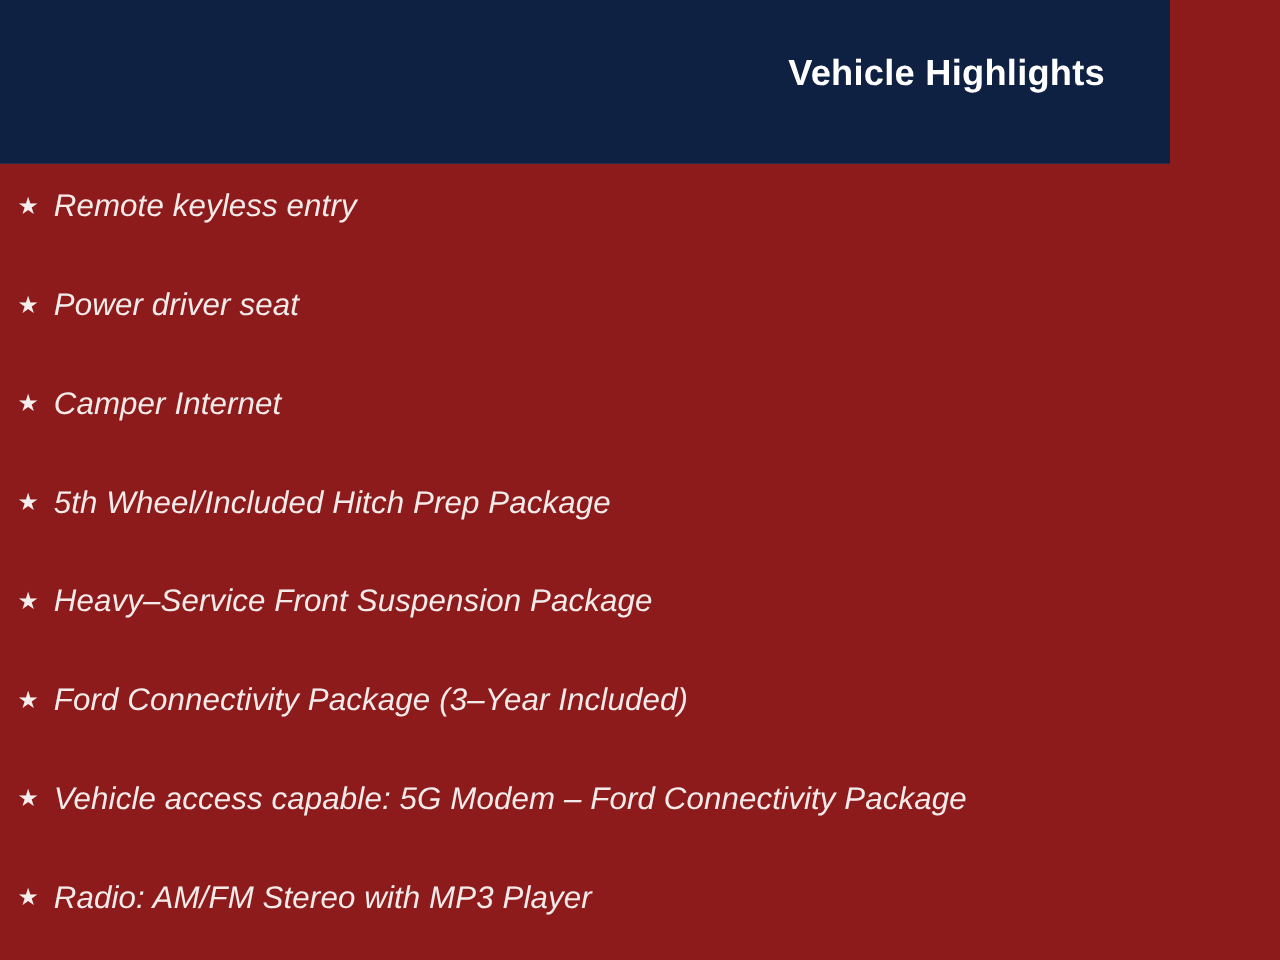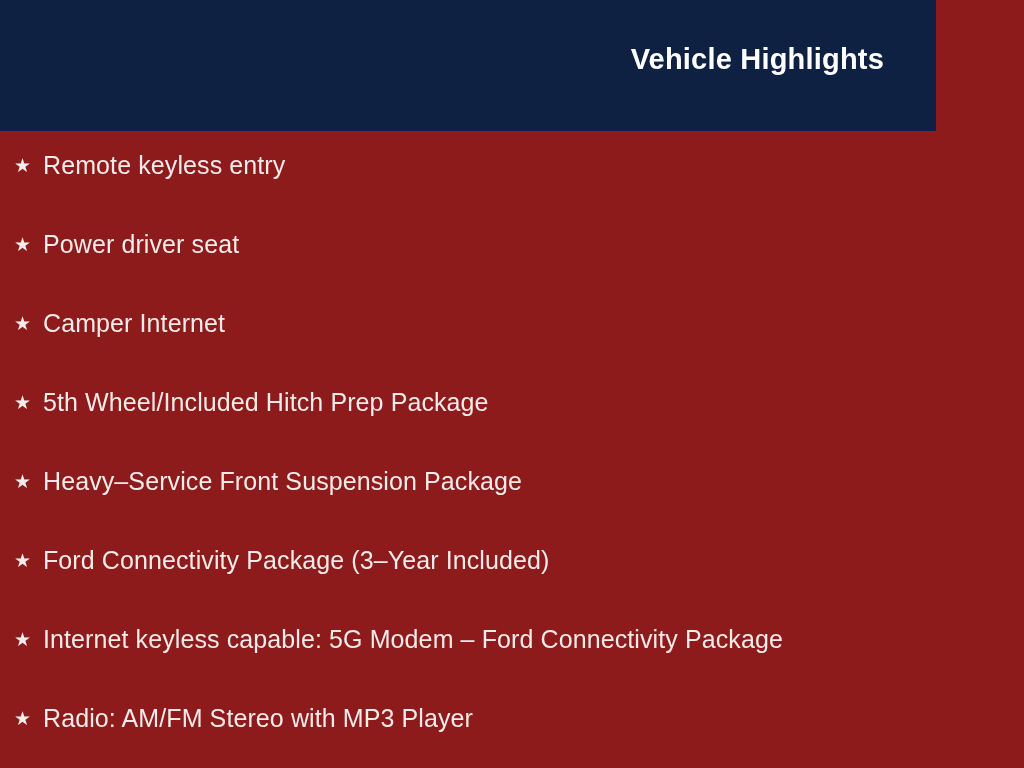--- a/index.html
+++ b/index.html
@@ -88,20 +88,21 @@
     top: -2px;
   }
 
   .highlight-text {
     flex: 1 1 auto;
     color: #F3EAEA;
     font-size: 25px;
     line-height: 30px;
     letter-spacing: 0.1px;
     white-space: nowrap;
+    font-style: italic;
   }
 </style>
 </head>
 <body>
 
 <div class="slide">
 
   <div class="slide-header">
     <div class="slide-title">Vehicle Highlights</div>
   </div>
@@ -134,21 +135,21 @@
         <span class="highlight-text">Heavy–Service Front Suspension Package</span>
       </li>
 
       <li class="highlight-item">
         <span class="bullet-star">★</span>
         <span class="highlight-text">Ford Connectivity Package (3–Year Included)</span>
       </li>
 
       <li class="highlight-item">
         <span class="bullet-star">★</span>
-        <span class="highlight-text">Internet keyless capable: 5G Modem – Ford Connectivity Package</span>
+        <span class="highlight-text">Vehicle access capable: 5G Modem – Ford Connectivity Package</span>
       </li>
 
       <li class="highlight-item">
         <span class="bullet-star">★</span>
         <span class="highlight-text">Radio: AM/FM Stereo with MP3 Player</span>
       </li>
 
     </ul>
   </div>
 

